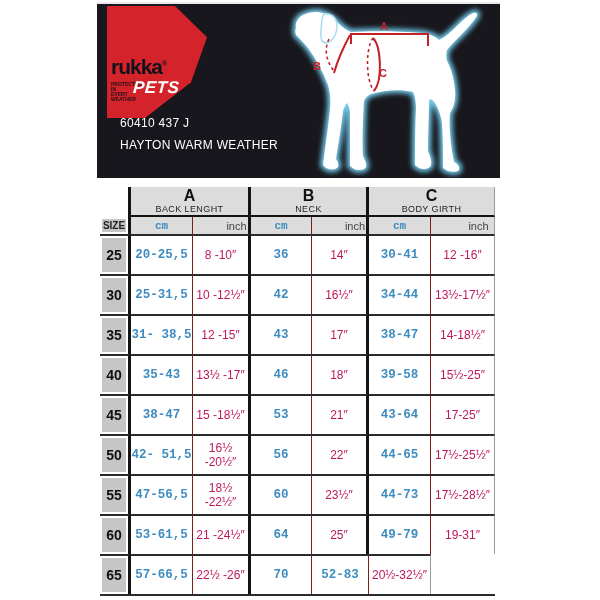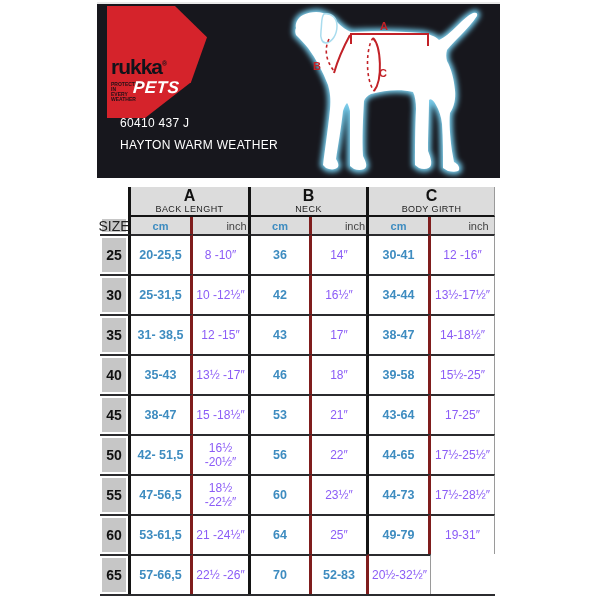--- a/index.html
+++ b/index.html
@@ -36,32 +36,32 @@
   .hrow1{display:grid;grid-template-columns:31px 120px 118px 126px;height:30px;}
   .hrow2 .cell{height:17px;}
   .corner{background:#ffffff;border-right:3px solid #141414;box-sizing:border-box;}
   .sec-head{background:#dcdcdc;border-bottom:2px solid #141414;box-sizing:border-box;
             display:flex;flex-direction:column;align-items:center;justify-content:center;}
   .sec-a,.sec-b{border-right:3px solid #141414;}
   .sec-c{border-right:1px solid #9a9a9a;}
   .letter{font-weight:bold;font-size:16px;color:#111;line-height:16px;}
   .sec-name{font-size:9px;color:#222;letter-spacing:.4px;line-height:10px;}
   .col-size{border-right:3px solid #141414;}
-  .col-thin{border-right:3px solid #7f1d1d;background:#dcdcdc;}
+  .col-thin{border-right:1px solid #7f1d1d;background:#dcdcdc;font-family:Liberation Mono, monospace;}
   .col-mid{border-right:3px solid #141414;background:#dcdcdc;}
   .col-last{border-right:1px solid #9a9a9a;background:#dcdcdc;}
   .size-block{background:#c6c6c6;background-clip:content-box;padding:2px;}
   .unit-cm{color:#3e8cc0;font-weight:bold;font-size:11px;}
   .unit-inch{color:#444;font-size:11px;margin-left:32px;}
-  .size-label{font-weight:normal;font-size:14px;color:#222;}
+  .size-label{font-weight:bold;font-size:10px;color:#222;}
   .drow .cell{height:40px;border-top:2px solid #2b2b2e;}
   .drow .col-thin,.drow .col-mid,.drow .col-last{background:#ffffff;text-align:center;}
   .v-size{font-weight:bold;font-size:14px;color:#101010;}
   .v-cm{color:#3e8cc0;font-weight:bold;font-size:12.5px;}
-  .v-inch{color:#8b5cf6;font-size:12px;}
+  .v-inch{color:#be185d;font-size:12px;}
 </style>
 </head>
 <body>
 
 <div class="sheet">
 
   <div class="brand-header">
 
     <div class="pennant"></div>
 

